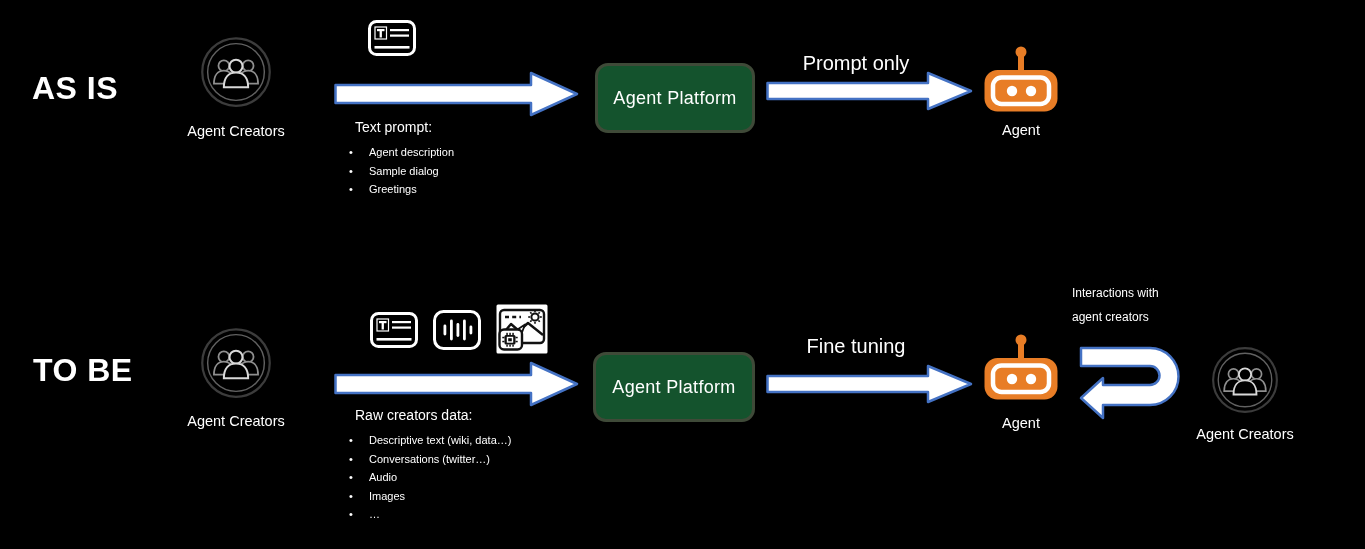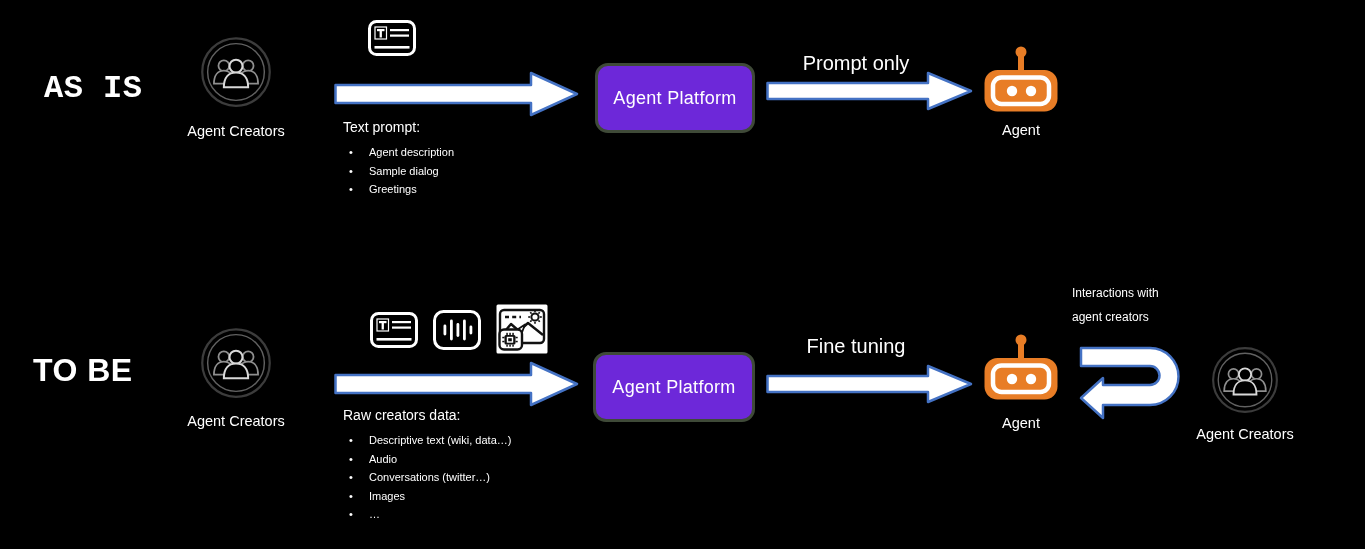--- a/index.html
+++ b/index.html
@@ -2,25 +2,25 @@
 <html><head>
 <meta charset="utf-8">
 <style>
   html,body{margin:0;padding:0;background:#000;}
   .canvas{position:relative;width:1365px;height:549px;background:#000;overflow:hidden;
           font-family:"Liberation Sans","DejaVu Sans",sans-serif;color:#fff;}
   .abs{position:absolute;}
   .row-label{font-size:32px;font-weight:600;letter-spacing:0.5px;}
   .cap-label{font-size:14.5px;text-align:center;}
   .flow-label{font-size:20px;text-align:center;}
-  .note .note-title{font-size:14px;margin:0 0 2px 4px;}
+  .note .note-title{font-size:14px;margin:0 0 2px 16px;}
   .note ul{list-style:none;margin:8px;padding:0;font-size:11px;line-height:18.5px;}
   .note li{position:relative;padding-left:22px;}
   .note li::before{content:"•";position:absolute;left:2px;}
-  .platform-box{width:160px;height:70px;border-radius:13px;background:#6d28d9;
+  .platform-box{width:160px;height:70px;border-radius:13px;background:#14532d;
                 border:3px solid #3f4a38;box-sizing:border-box;display:flex;
                 align-items:center;justify-content:center;font-size:18px;
                 letter-spacing:0.3px;color:#fff;}
   .feedback-label{font-size:12px;line-height:24px;}
   .robot{color:#e87d26;}
 </style>
 </head>
 <body>
 
 <svg width="0" height="0" style="position:absolute">
@@ -103,21 +103,21 @@
     </symbol>
 
     <symbol id="sym-arrow-sm" viewBox="0 0 208 40">
       <polygon points="1.5,12 162,12 162,2 205,20 162,38 162,28 1.5,28" fill="#fff" stroke="#4472c4" stroke-width="2.5" stroke-linejoin="round"></polygon>
     </symbol>
   </defs>
 </svg>
 
 <div class="canvas">
 
-  <div class="abs row-label" style="left:44px;top:70px;font-family:Liberation Mono, monospace;">AS IS</div>
+  <div class="abs row-label" style="left:32px;top:70px;">AS IS</div>
 
   <svg class="abs" style="left:200px;top:36px;" width="72" height="72">
       <use href="#sym-people"></use>
     </svg>
   <div class="abs cap-label" style="left:166px;top:123px;width:140px;">Agent Creators</div>
 
   <svg class="abs" style="left:368px;top:20px;" width="48" height="36">
       <use href="#sym-texticon"></use>
     </svg>
 
@@ -165,22 +165,22 @@
     </svg>
 
   <svg class="abs" style="left:334px;top:360px;" width="246" height="48">
       <use href="#sym-arrow-lg"></use>
     </svg>
 
   <div class="abs note" style="left:339px;top:407px;width:260px;">
     <p class="note-title">Raw creators data:</p>
     <ul>
       <li>Descriptive text (wiki, data…)</li>
+      <li>Conversations (twitter…)</li>
       <li>Audio</li>
-      <li>Conversations (twitter…)</li>
       <li>Images</li>
       <li>…</li>
     </ul>
   </div>
 
   <div class="abs platform-box" style="left:593px;top:352px;width:162px;">Agent Platform</div>
 
   <div class="abs flow-label" style="left:765px;top:335px;width:182px;">Fine tuning</div>
 
   <svg class="abs" style="left:766px;top:364px;" width="208" height="40">

